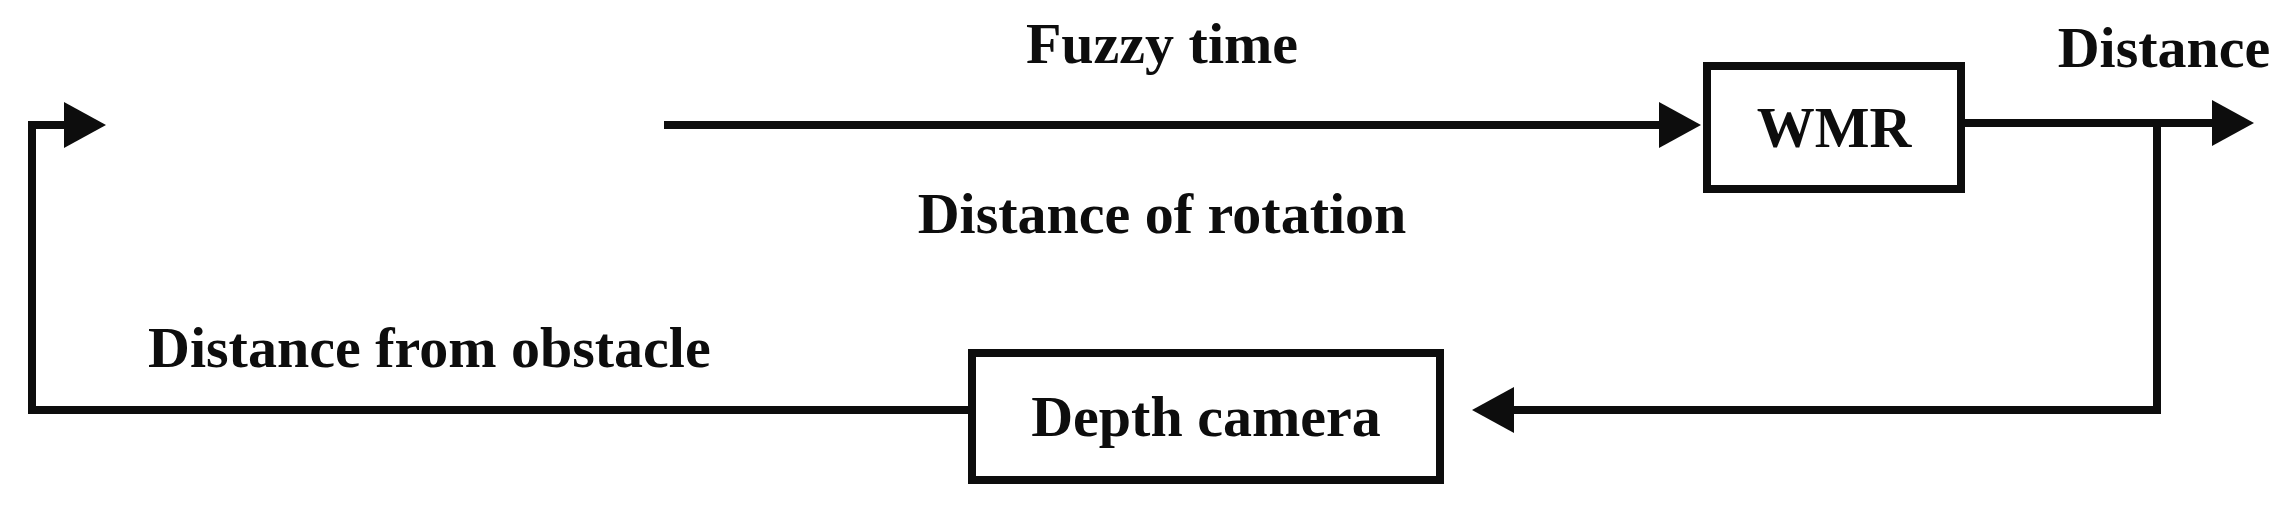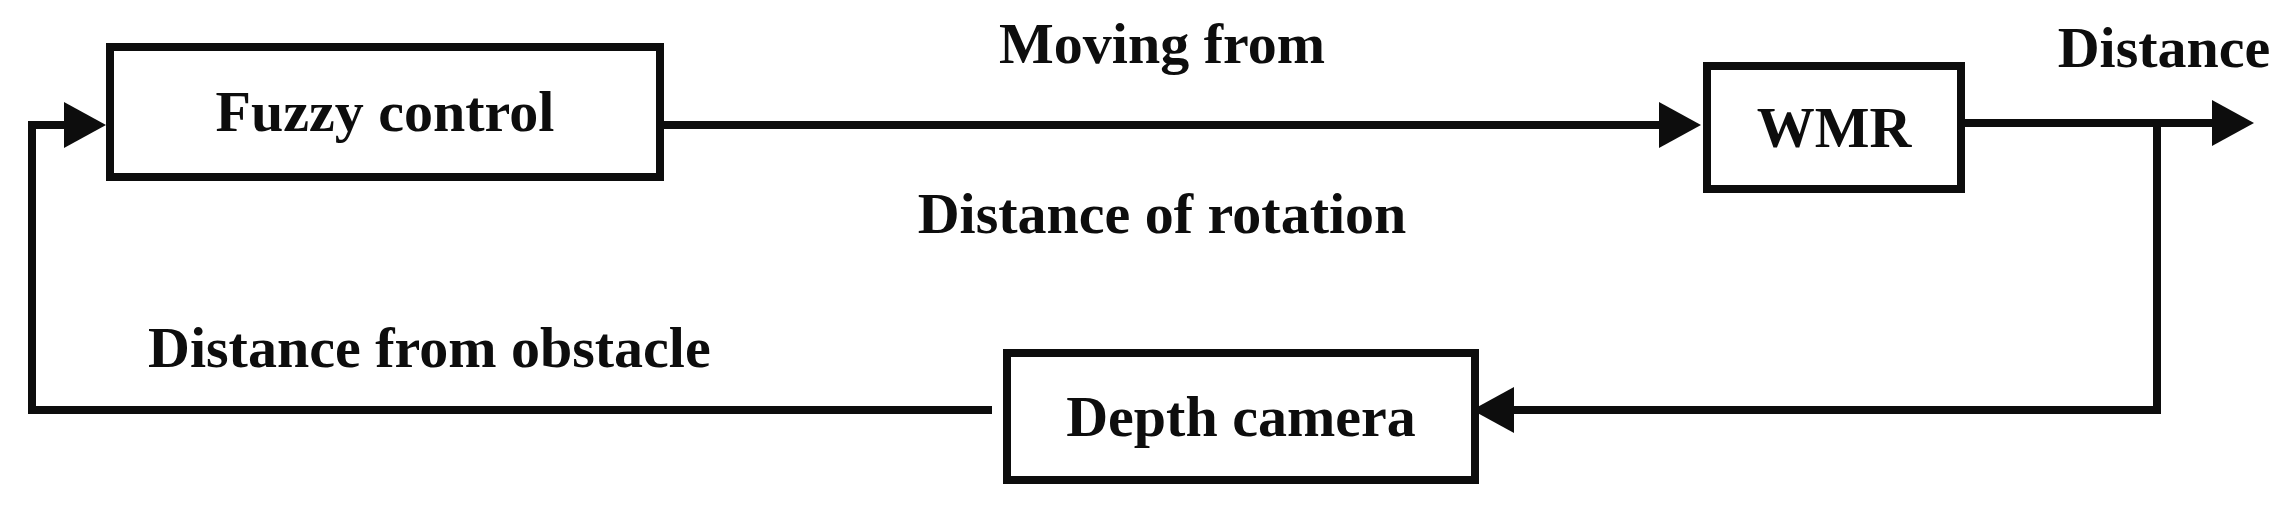--- a/index.html
+++ b/index.html
@@ -27,21 +27,21 @@
     justify-content: center;
   }
   .node span {
     font-weight: 700;
     font-size: 58px;
     line-height: 1;
     white-space: nowrap;
   }
   #node-fuzzy  { left: 106px;  top: 43px;  width: 558px; height: 138px; }
   #node-wmr    { left: 1703px; top: 62px;  width: 262px; height: 131px; }
-  #node-depth  { left: 1003px;  top: 349px; width: 476px; height: 135px; }
+  #node-depth  { left: 968px;  top: 349px; width: 476px; height: 135px; }
 
   
   .line {
     position: absolute;
     background: #0d0d0d;
   }
   #line-fuzzy-to-wmr   { left: 664px;  top: 121px; width: 999px; height: 8px; }
   #line-wmr-out        { left: 1965px; top: 119px; width: 247px; height: 8px; }
   #line-branch-down    { left: 2153px; top: 119px; width: 8px;   height: 295px; }
   #line-bottom-right   { left: 1514px; top: 406px; width: 647px; height: 8px; }
@@ -95,28 +95,25 @@
   <div class="line" id="line-bottom-right"></div>
   <div class="line" id="line-bottom-left"></div>
   <div class="line" id="line-left-up"></div>
   <div class="line" id="line-left-stub"></div>
 
   <div class="arrow right" id="arrow-into-fuzzy"></div>
   <div class="arrow right" id="arrow-into-wmr"></div>
   <div class="arrow right" id="arrow-position"></div>
   <div class="arrow left" id="arrow-into-depth"></div>
 
-  <div class="node" id="node-fuzzy">
-    <span>Fuzzy control</span>
-  </div>
   <div class="node" id="node-wmr">
     <span>WMR</span>
   </div>
   <div class="node" id="node-depth">
     <span>Depth camera</span>
   </div>
 
-  <div class="edge-label centered" id="label-moving-time">Moving from</div>
+  <div class="edge-label centered" id="label-moving-time">Fuzzy time</div>
   <div class="edge-label centered" id="label-direction">Distance of rotation</div>
   <div class="edge-label centered" id="label-position">Distance</div>
   <div class="edge-label" id="label-distance">Distance from obstacle</div>
 
 </div>
 
 </body></html>

